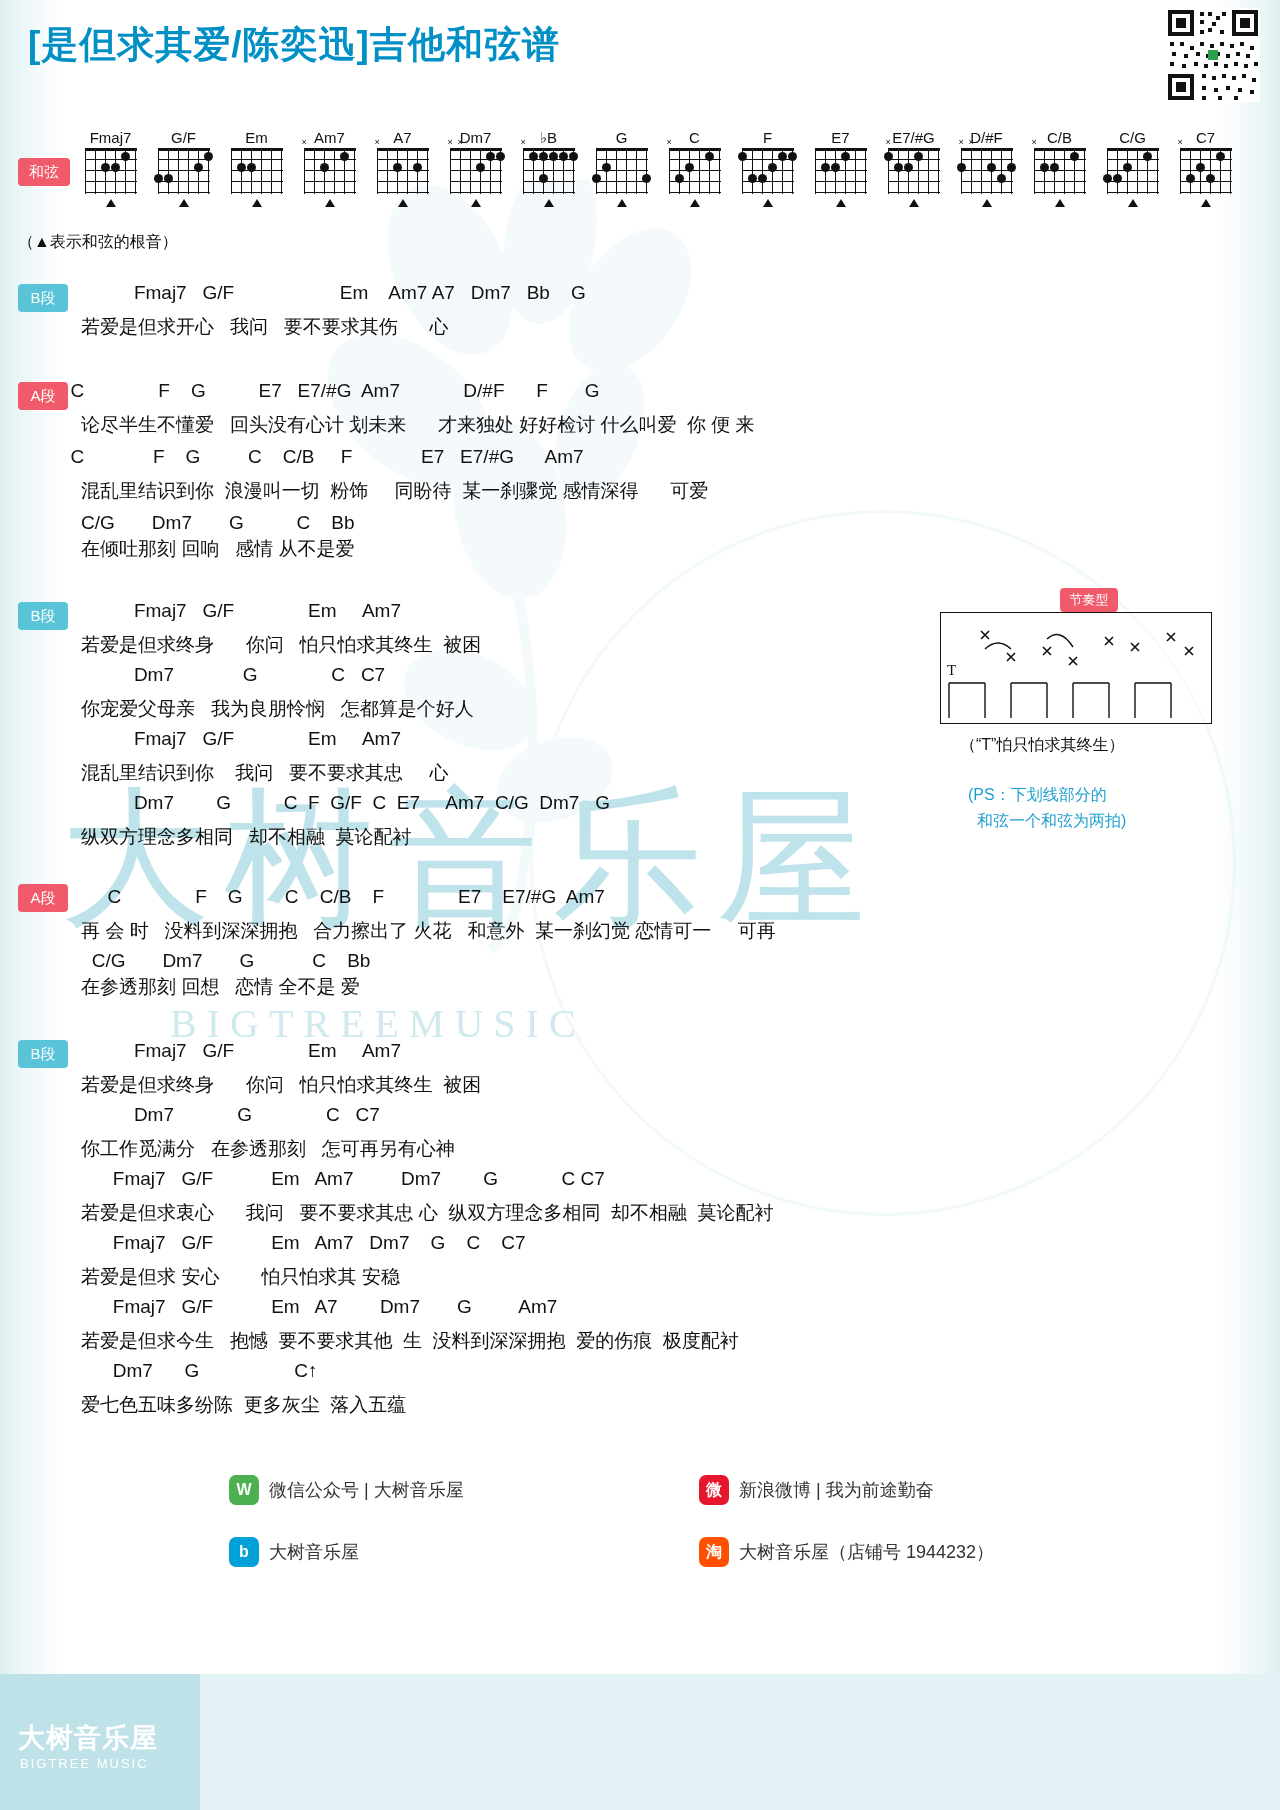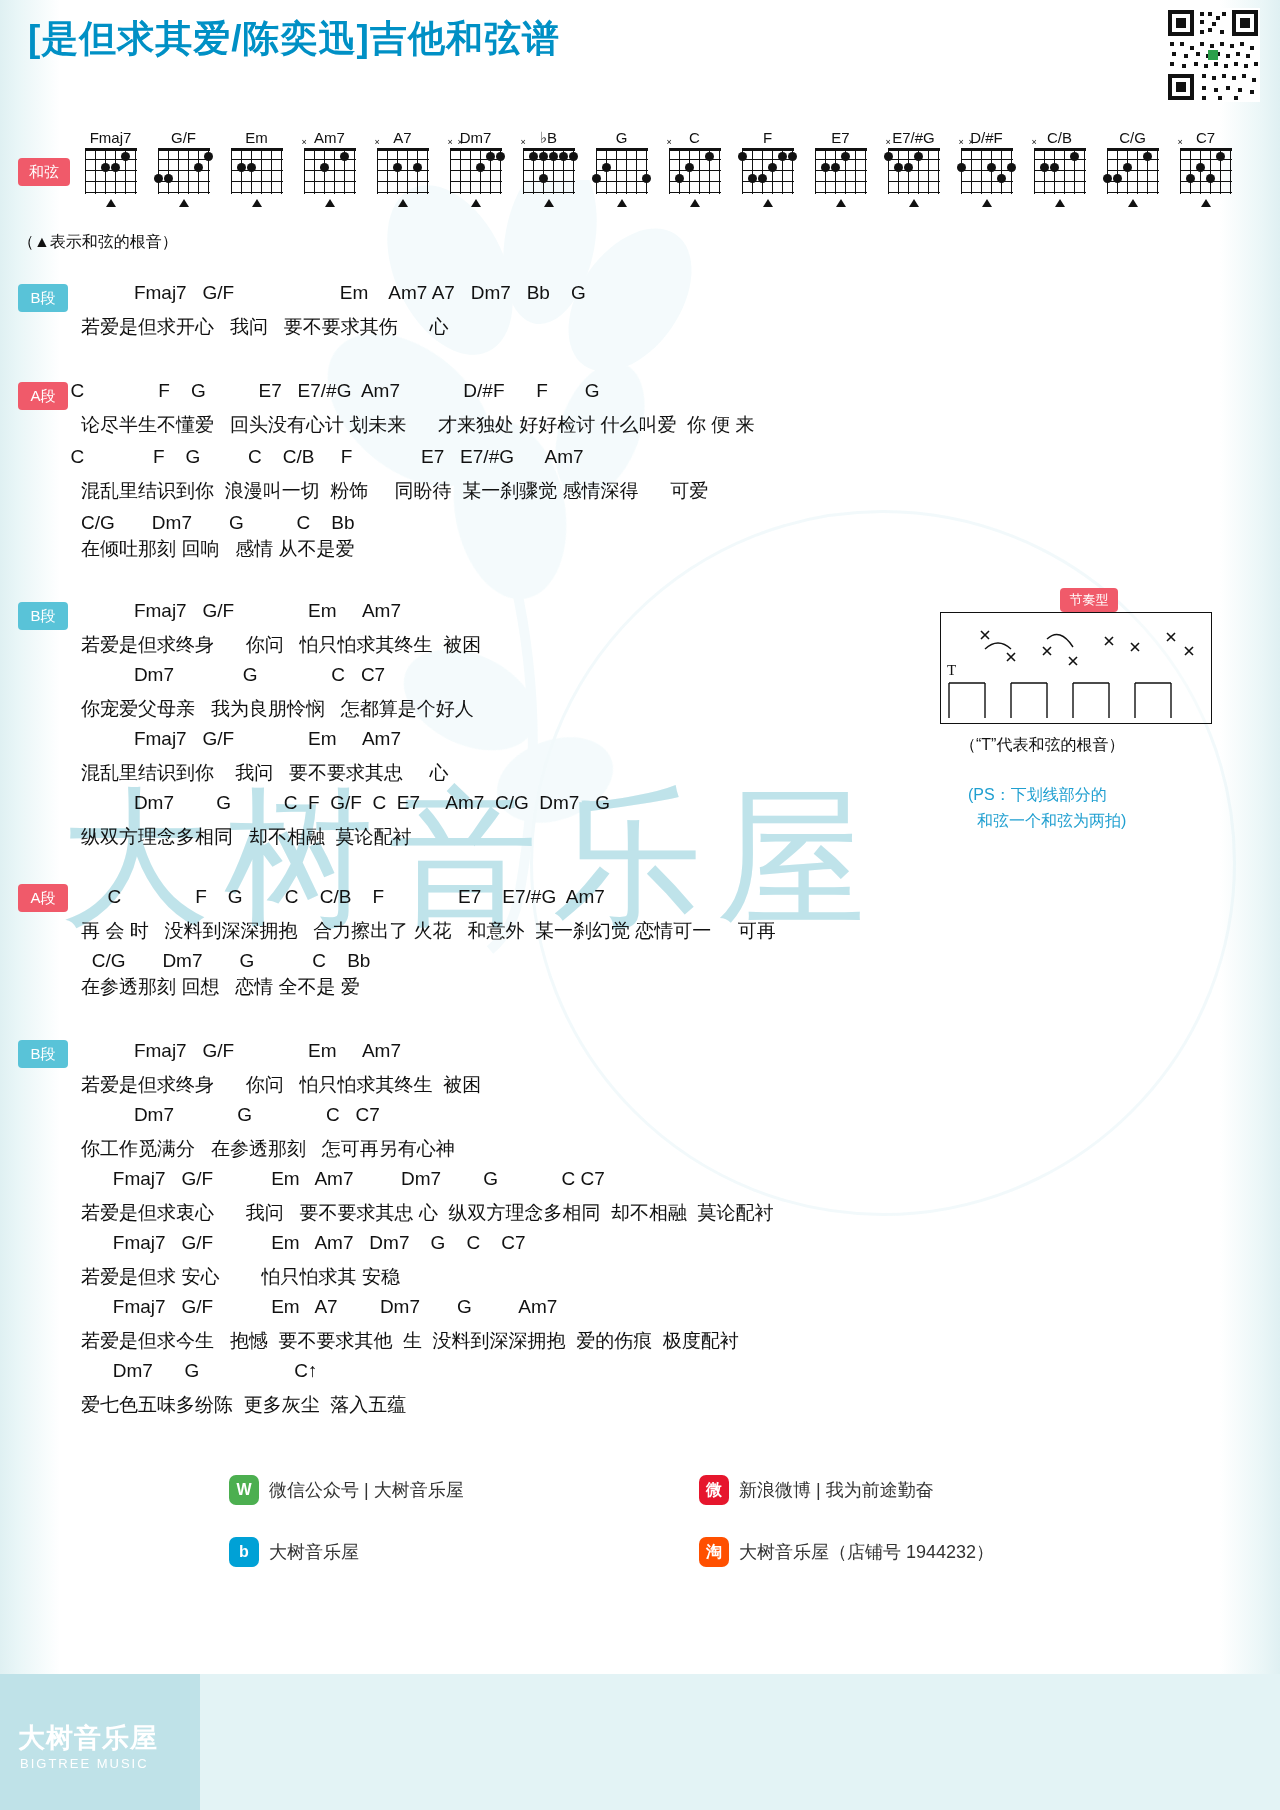--- a/index.html
+++ b/index.html
@@ -9,21 +9,21 @@
     background:#ffffff;overflow:hidden;
   }
   #sheet{position:absolute;left:0;top:0;width:1280px;height:1810px;
     background:linear-gradient(90deg,#dff0f2 0px,#e9f6f7 18px,#ffffff 60px,#ffffff 1220px,#eaf6f7 1262px,#dff0f2 1280px);}
   .bg-watermark{position:absolute;left:300px;top:180px;width:780px;height:1150px;opacity:.30;pointer-events:none;}
   .wm-text{position:absolute;left:60px;top:760px;font-size:150px;color:#bfe3ea;font-family:"Liberation Serif",serif;letter-spacing:14px;}
   .wm-text2{position:absolute;left:170px;top:1000px;font-size:40px;color:#cfe9ef;letter-spacing:10px;font-family:"Liberation Serif",serif;}
   .wm-circle{position:absolute;left:230px;top:330px;width:700px;height:700px;border:3px solid #d3ecf2;border-radius:50%;}
 
   
-  .title{position:absolute;left:28px;top:14px;font-size:37px;font-weight:bold;color:#0090c5;letter-spacing:1px;white-space:nowrap;}
+  .title{position:absolute;left:28px;top:20px;font-size:37px;font-weight:bold;color:#0090c5;letter-spacing:1px;white-space:nowrap;}
   .subtitle{position:absolute;left:28px;top:66px;font-size:17px;color:#333;white-space:nowrap;}
   .qr{position:absolute;right:20px;top:8px;width:94px;height:94px;background:#fff;}
   .qr svg{display:block;}
 
   
   .chordbar{position:absolute;left:18px;top:128px;width:1244px;height:100px;}
   .chordtag{position:absolute;left:0px;top:30px;width:52px;height:28px;background:#f05a6a;color:#fff;font-size:15px;
     border-radius:4px;text-align:center;line-height:28px;}
   .chords{position:absolute;left:56px;top:0px;display:flex;}
   .chord{width:73px;position:relative;}
@@ -78,20 +78,21 @@
         <ellipse cx="110" cy="230" rx="60" ry="95" transform="rotate(-50 110 230)"></ellipse>
         <ellipse cx="300" cy="250" rx="40" ry="70" transform="rotate(20 300 250)"></ellipse>
         <ellipse cx="210" cy="330" rx="55" ry="90" transform="rotate(-10 210 330)"></ellipse>
         <path d="M210 380 q40 160 10 330 q-6 40 -30 60" stroke="#cdeaf1" stroke-width="10" fill="none"></path>
         <ellipse cx="170" cy="520" rx="70" ry="45" transform="rotate(25 170 520)"></ellipse>
         <ellipse cx="255" cy="600" rx="60" ry="40" transform="rotate(-20 255 600)"></ellipse>
       </g>
     </svg>
   </div>
   <div class="wm-text">大树音乐屋</div>
+  <div class="wm-text2">BIGTREEMUSIC</div>
 
   <div class="title">[是但求其爱/陈奕迅]吉他和弦谱</div>
   <div class="qr">
     <svg width="94" height="94" viewBox="0 0 94 94">
       <rect width="94" height="94" fill="#fff"></rect>
       <g fill="#111">
         <rect x="2" y="2" width="26" height="26"></rect>
           <rect x="6" y="6" width="18" height="18" fill="#fff"></rect>
           <rect x="10" y="10" width="10" height="10"></rect>
         <rect x="66" y="2" width="26" height="26"></rect>
@@ -517,21 +518,21 @@
         <path d="M102 34 l8 8 M110 34 l-8 8"></path>
         <path d="M128 44 l8 8 M136 44 l-8 8"></path>
         <path d="M164 24 l8 8 M172 24 l-8 8"></path>
         <path d="M190 30 l8 8 M198 30 l-8 8"></path>
         <path d="M226 20 l8 8 M234 20 l-8 8"></path>
         <path d="M244 34 l8 8 M252 34 l-8 8"></path>
       </g>
       <text x="6" y="62" font-size="15" font-family="Liberation Serif, serif" fill="#111">T</text>
     </svg>
   </div>
-  <div class="rhythmnote">（“T”代表和弦的根音）</div>
+  <div class="rhythmnote">（“T”怕只怕求其终生）</div>
   <div class="psnote">(PS：下划线部分的<br>&nbsp;&nbsp;和弦一个和弦为两拍)</div>
 
   <div id="tags">
       <div class="sect b" style="left: 18px; top: 284px;">B段</div>
       <div class="sect" style="left: 18px; top: 382px;">A段</div>
       <div class="sect b" style="left: 18px; top: 602px;">B段</div>
       <div class="sect" style="left: 18px; top: 884px;">A段</div>
       <div class="sect b" style="left: 18px; top: 1040px;">B段</div>
     </div>
 

